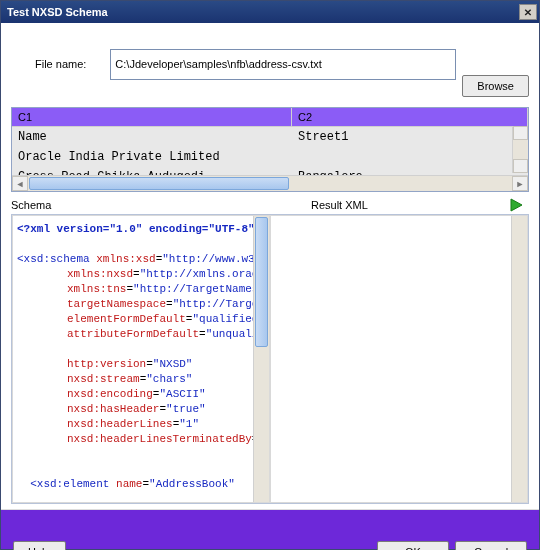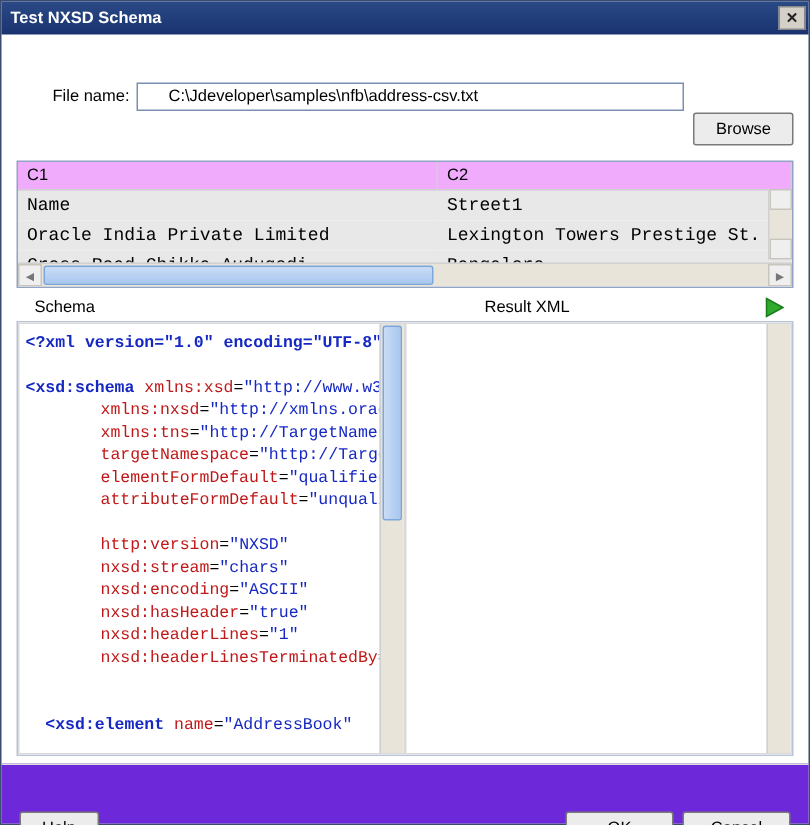--- a/index.html
+++ b/index.html
@@ -35,26 +35,26 @@
     display: flex; align-items: center; justify-content: center;
     font-family: sans-serif;
     font-size: 10px;
     color: #222;
   }
   .content {
     padding: 8px 10px 48px 10px;
   }
   .instr { margin: 6px 0 12px 2px; color: #000; }
   .filerow { display: flex; align-items: center; margin-bottom: 10px; }
-  .filerow label { margin: 0 5px 0 24px; }
+  .filerow label { margin: 0 24px 0 24px; }
   .fileinput {
     flex: 1;
-    height: 19px;
+    height: 31px;
     border: 1px solid #7a8fb1;
-    padding: 2px 20px;
+    padding: 2px 4px;
     font-family: inherit;
     font-size: 11px;
   }
   .btn {
     height: 22px;
     background: #ececec;
     border: 1px solid #7a7a7a;
     border-radius: 2px;
     padding: 2px 14px;
     font-family: inherit;
@@ -69,21 +69,21 @@
     overflow: hidden;
     background: #fff;
     position: relative;
   }
   .quasi {
     display: flex;
     font-family: "Courier New", monospace;
     font-size: 12px;
   }
   .colh {
-    background: #f0abfc;
+    background: #8b5cf6;
     border-right: 1px solid #d0d0d0;
     border-bottom: 1px solid #d0d0d0;
     padding: 3px 6px;
     font-family: Tahoma, sans-serif;
     font-size: 11px;
   }
   .cA { width: 280px; }
   .cB { flex: 1; position: relative; }
   .shaded { background: #e8e8e8; }
   .row1 { display: flex; }
@@ -113,21 +113,21 @@
   .hscroll .thumb {
     position:absolute; top:1px; bottom:1px; left:1px; width: 260px;
     background: linear-gradient(#c9dcf5,#a8c7ee);
     border:1px solid #7ca7db; border-radius:2px;
   }
   .labels2 {
     display: flex;
     margin-top: 6px;
     align-items: center;
   }
-  .labels2 .l { flex: 0 0 300px; margin-left: 12px; }
+  .labels2 .l { flex: 0 0 300px; }
   .labels2 .r { flex: 1; display:flex; justify-content: space-between; align-items:center; padding-right: 6px; }
   .playicon svg { display:block; }
   .panes {
     display: flex;
     margin-top: 2px;
     border: 1px solid #b7c3d9;
     height: 290px;
   }
   .pane {
     flex: 1;
@@ -148,21 +148,21 @@
   .pscroll {
     position:absolute; right:0; top:0; bottom:0; width:16px;
     background:#e8e4da; border-left:1px solid #d0d0d0;
   }
   .pscroll .pthumb {
     position:absolute; left:1px; right:1px; top:1px; height:130px;
     background: linear-gradient(90deg,#c9dcf5,#a8c7ee);
     border:1px solid #7ca7db; border-radius:2px;
   }
   .tok-decl  { color:#1628c2; font-weight:bold; }
-  .tok-elem  { color:#1628c2; font-weight:bold;text-align:center; }
+  .tok-elem  { color:#1628c2; font-weight:normal;text-align:center; }
   .tok-attr  { color:#c01818;margin-top:25px; }
   .tok-val   { color:#1628c2; }
   .indent1 { padding-left: 50px; display:inline-block; }
   .footer {
     position: absolute;
     left: 1px; right: 1px; bottom: 1px;
     height: 40px;
     display: flex;
     align-items: center;
     justify-content: space-between;
@@ -193,21 +193,20 @@
       <div class="quasi">
         <div class="colh cA">C1</div>
         <div class="colh cB">C2</div>
       </div>
       <div class="quasi row1 shaded">
         <div class="cell cA">Name</div>
         <div class="cell cB">Street1</div>
       </div>
       <div class="quasi row1 shaded">
         <div class="cell cA">Oracle India Private Limited</div>
-        <div class="cell cB"> Lexington Towers Prestige St.</div>
       </div>
       <div class="quasi row1 shaded">
         <div class="cell cA"> Cross Road Chikka Audugodi</div>
         <div class="cell cB"> Bangalore</div>
       </div>
       <div class="vscroll">
         <div class="stub" style="position:absolute;top:0;left:0;right:0;"></div>
         <div class="stub" style="position:absolute;bottom:0;left:0;right:0;"></div>
       </div>
       <div class="hscroll">

